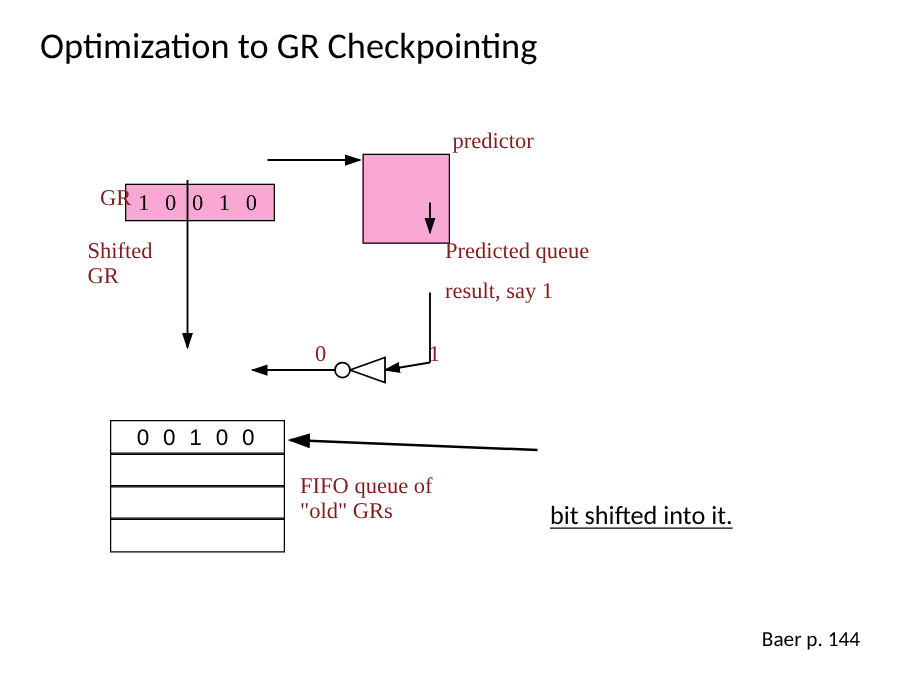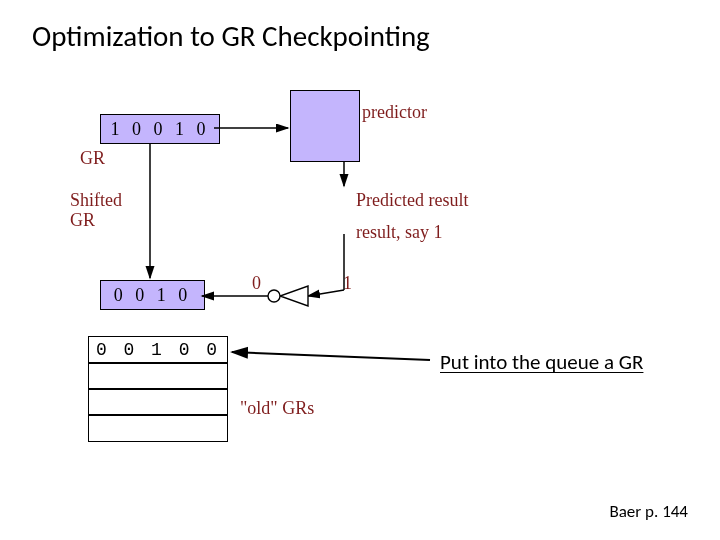--- a/index.html
+++ b/index.html
@@ -40,44 +40,45 @@
   .diagram {
     position: absolute;
     top: 90px;
     left: 60px;
     width: 500px;
     height: 380px;
   }
   .box {
     position: absolute;
     border: 1.5px solid #000;
-    background: #c4b5fd;
+    background: #f9a8d4;
     font-family: "Times New Roman", serif;
     font-size: 18px;
     display: flex;
     align-items: center;
     justify-content: center;
     letter-spacing: 4px;
     padding: 0 4px;
+    margin-top: 33px;
   }
   .lbl {
     position: absolute;
     font-family: "Times New Roman", serif;
     font-size: 18px;
     color: #7f1d1d;
   }
   .fifo-row {
     position: absolute;
     border: 1.5px solid #000;
     height: 26px;
     width: 130px;
     display:flex;
     align-items:center;
     justify-content:center;
-    font-family: Liberation Mono, monospace;
+    font-family: Liberation Sans, sans-serif;
     font-size:18px;
     letter-spacing:3px;
     padding: 0 4px;
   }
   svg.wires {
     position: absolute;
     top: 0; left: 0;
     width: 500px;
     height: 380px;
     overflow: visible;
@@ -92,33 +93,33 @@
 
   <div class="box" style="top:24px; left:40px; width:110px; height:28px;">1 0 0 1 0</div>
   <div class="lbl" style="top:58px; left:20px;">GR</div>
 
   <div class="box" style="top:0px; left:230px; width:60px; height:70px; letter-spacing:0;"></div>
   <div class="lbl" style="top:12px; left:302px;">predictor</div>
 
   <div class="lbl" style="top:100px; left:10px;">Shifted</div>
   <div class="lbl" style="top:120px; left:10px;">GR</div>
 
-  <div class="box" style="top:190px; left:40px; width:95px; height:28px;">0 0 1 0</div>
 
-  <div class="lbl" style="top:100px; left:296px;">Predicted result</div>
+  <div class="lbl" style="top:100px; left:296px;">Predicted queue</div>
   <div class="lbl" style="top:132px; left:296px;">result, say 1</div>
 
   <div class="lbl" style="top:183px; left:192px;">0</div>
   <div class="lbl" style="top:183px; left:283px;">1</div>
 
   <div class="fifo-row" style="top:246px; left:28px;">0 0 1 0 0</div>
   <div class="fifo-row" style="top:272px; left:28px;"></div>
   <div class="fifo-row" style="top:298px; left:28px;"></div>
   <div class="fifo-row" style="top:324px; left:28px;"></div>
 
+  <div class="lbl" style="top:288px; left:180px;">FIFO queue of</div>
   <div class="lbl" style="top:308px; left:180px;">"old" GRs</div>
 
   <svg class="wires">
     <defs>
       <marker id="arrow" markerWidth="10" markerHeight="10" refX="8" refY="3" orient="auto">
         <path d="M0,0 L0,6 L9,3 z" fill="#000"></path>
       </marker>
     </defs>
 
     <line x1="154" y1="38" x2="228" y2="38" stroke="#000" stroke-width="1.5" marker-end="url(#arrow)"></line>
@@ -134,18 +135,19 @@
     <line x1="208" y1="206" x2="142" y2="206" stroke="#000" stroke-width="1.5" marker-end="url(#arrow)"></line>
 
     <line x1="90" y1="54" x2="90" y2="188" stroke="#000" stroke-width="1.5" marker-end="url(#arrow)"></line>
 
     <line x1="370" y1="270" x2="172" y2="262" stroke="#000" stroke-width="2" marker-end="url(#arrow)"></line>
   </svg>
 </div>
 
 <div class="annotation">
   <span style="text-decoration: underline; text-decoration-thickness:1px; text-underline-offset:3px;">
-    <span>Put into the queue a GR</span><br>
     <br>
+    <br>
+    <span>bit shifted into it.</span>
   </span>
 </div>
 
 <div class="cite">Baer p. 144</div>
 
 </body></html>

